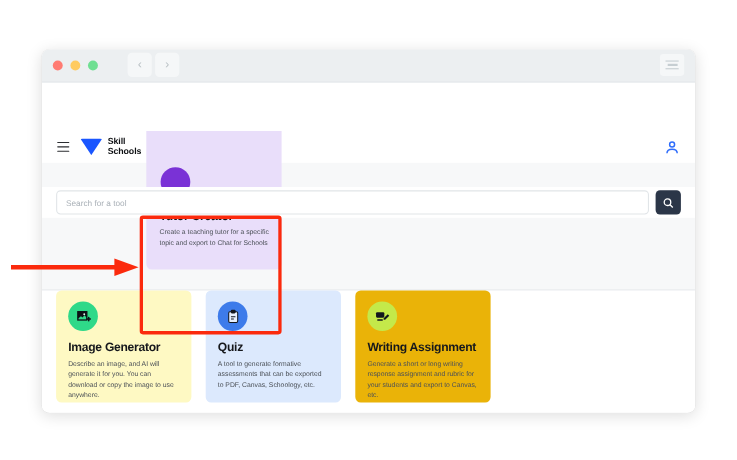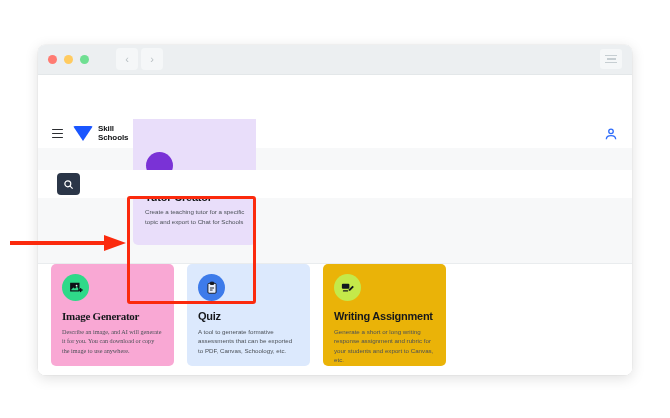--- a/index.html
+++ b/index.html
@@ -372,34 +372,35 @@
       <div class="tools-area">
 
         <div class="top-panel">
           <div class="partial-card">
             <div class="pc-icon"></div>
             <div class="pc-title">Tutor Creator</div>
             <div class="pc-desc">Create a teaching tutor for a specific topic and export to Chat for Schools</div>
           </div>
 
           <div class="search-overlay">
+            <input class="search-input" type="text" placeholder="Search for a tool" style="">
             <button class="search-btn">
               <svg viewBox="0 0 24 24" width="11" height="11" fill="none" stroke="currentColor" stroke-width="2.6">
                 <circle cx="10.5" cy="10.5" r="6.5"></circle>
                 <line x1="15.5" y1="15.5" x2="21" y2="21"></line>
               </svg>
             </button>
           </div>
         </div>
 
         <div class="cards-grid">
 
           <div class="card-row">
 
-            <div class="tool-card" style="background:#f9a8d4;font-family:Liberation Serif, serif;">
+            <div class="tool-card" style="background:#fef9c3;">
               <div class="card-icon" style="background:#2fd989;">
                 <svg viewBox="0 0 24 24" width="14" height="14" fill="#0d1016">
                   <path d="M3 4h14v9.5l-3.6-3.8-3.2 3.5-2.3-2.2L3 15.2V4z"></path>
                   <rect x="3" y="4" width="14" height="13" fill="none" stroke="#0d1016" stroke-width="2"></rect>
                   <circle cx="13" cy="8" r="1.5" fill="#ddf7e7"></circle>
                   <path d="M17.5 15.5h5M20 13v5" stroke="#0d1016" stroke-width="2.4" stroke-linecap="round"></path>
                 </svg>
               </div>
               <div class="card-title">Image Generator</div>
               <div class="card-desc">Describe an image, and AI will generate it for you. You can download or copy the image to use anywhere.</div>

